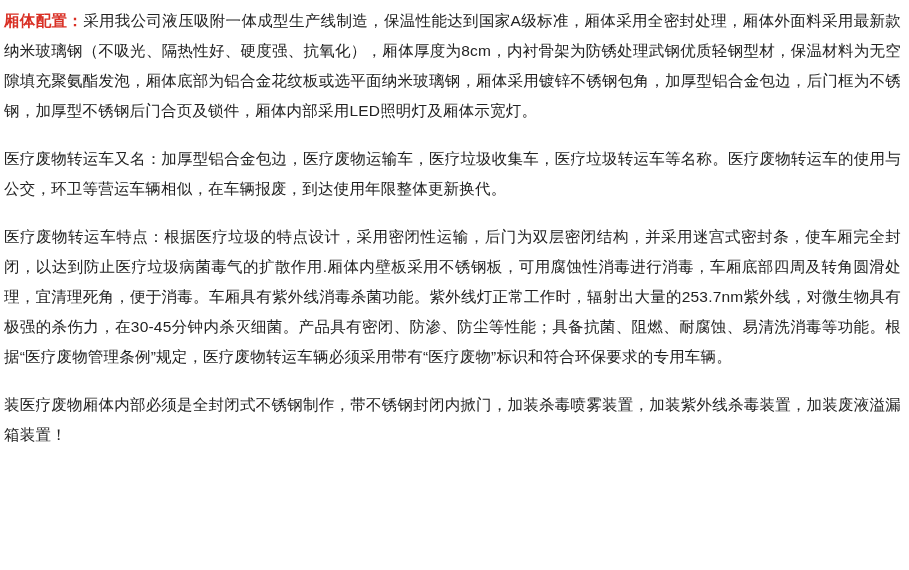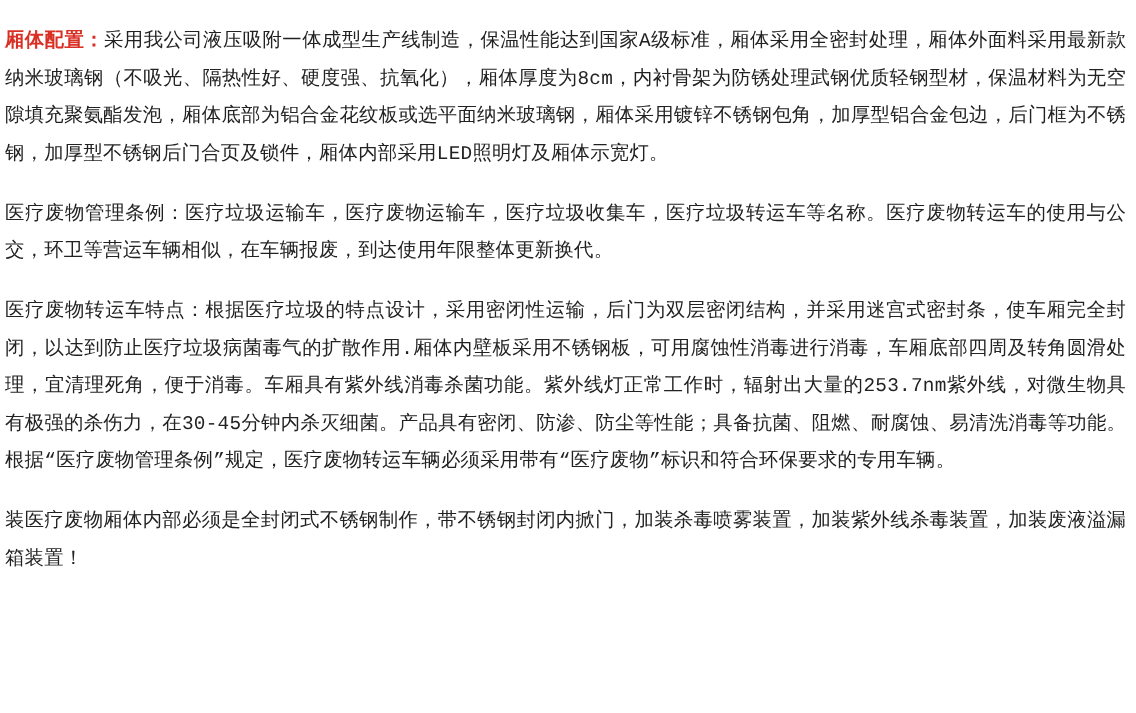--- a/index.html
+++ b/index.html
@@ -7,24 +7,23 @@
     padding: 0;
   }
   body {
     width: 909px;
     height: 570px;
     background: #ffffff;
     font-family: "Liberation Sans", sans-serif;
     overflow: hidden;
   }
   .doc {
-    padding: 18px 8px 0 4px;
+    padding: 6px 8px 0 4px;
     box-sizing: border-box;
     width: 909px;
-    font-family: Liberation Mono, monospace;
   }
   .para {
     font-size: 15.5px;
     line-height: 30px;
     color: #222222;
     text-align: justify;
     margin: 0 0 18px 0;
     letter-spacing: 0.2px;
   }
   .para:last-child {
@@ -38,21 +37,21 @@
 </head>
 <body>
 
 <div class="doc">
 
   <p class="para">
     <span class="lead-label">厢体配置：</span><span>采用我公司液压吸附一体成型生产线制造，保温性能达到国家A级标准，厢体采用全密封处理，厢体外面料采用最新款纳米玻璃钢（不吸光、隔热性好、硬度强、抗氧化），厢体厚度为8cm，内衬骨架为防锈处理武钢优质轻钢型材，保温材料为无空隙填充聚氨酯发泡，厢体底部为铝合金花纹板或选平面纳米玻璃钢，厢体采用镀锌不锈钢包角，加厚型铝合金包边，后门框为不锈钢，加厚型不锈钢后门合页及锁件，厢体内部采用LED照明灯及厢体示宽灯。</span>
   </p>
 
   <p class="para">
-    <span>医疗废物管理条例：医疗垃圾运输车，医疗废物运输车，医疗垃圾收集车，医疗垃圾转运车等名称。医疗废物转运车的使用与公交，环卫等营运车辆相似，在车辆报废，到达使用年限整体更新换代。</span>
+    <span>医疗废物转运车又名：加厚型铝合金包边，医疗废物运输车，医疗垃圾收集车，医疗垃圾转运车等名称。医疗废物转运车的使用与公交，环卫等营运车辆相似，在车辆报废，到达使用年限整体更新换代。</span>
   </p>
 
   <p class="para">
     <span>医疗废物转运车特点：根据医疗垃圾的特点设计，采用密闭性运输，后门为双层密闭结构，并采用迷宫式密封条，使车厢完全封闭，以达到防止医疗垃圾病菌毒气的扩散作用.厢体内壁板采用不锈钢板，可用腐蚀性消毒进行消毒，车厢底部四周及转角圆滑处理，宜清理死角，便于消毒。车厢具有紫外线消毒杀菌功能。紫外线灯正常工作时，辐射出大量的253.7nm紫外线，对微生物具有极强的杀伤力，在30-45分钟内杀灭细菌。产品具有密闭、防渗、防尘等性能；具备抗菌、阻燃、耐腐蚀、易清洗消毒等功能。根据“医疗废物管理条例”规定，医疗废物转运车辆必须采用带有“医疗废物”标识和符合环保要求的专用车辆。</span>
   </p>
 
   <p class="para">
     <span>装医疗废物厢体内部必须是全封闭式不锈钢制作，带不锈钢封闭内掀门，加装杀毒喷雾装置，加装紫外线杀毒装置，加装废液溢漏箱装置！</span>
   </p>
 

